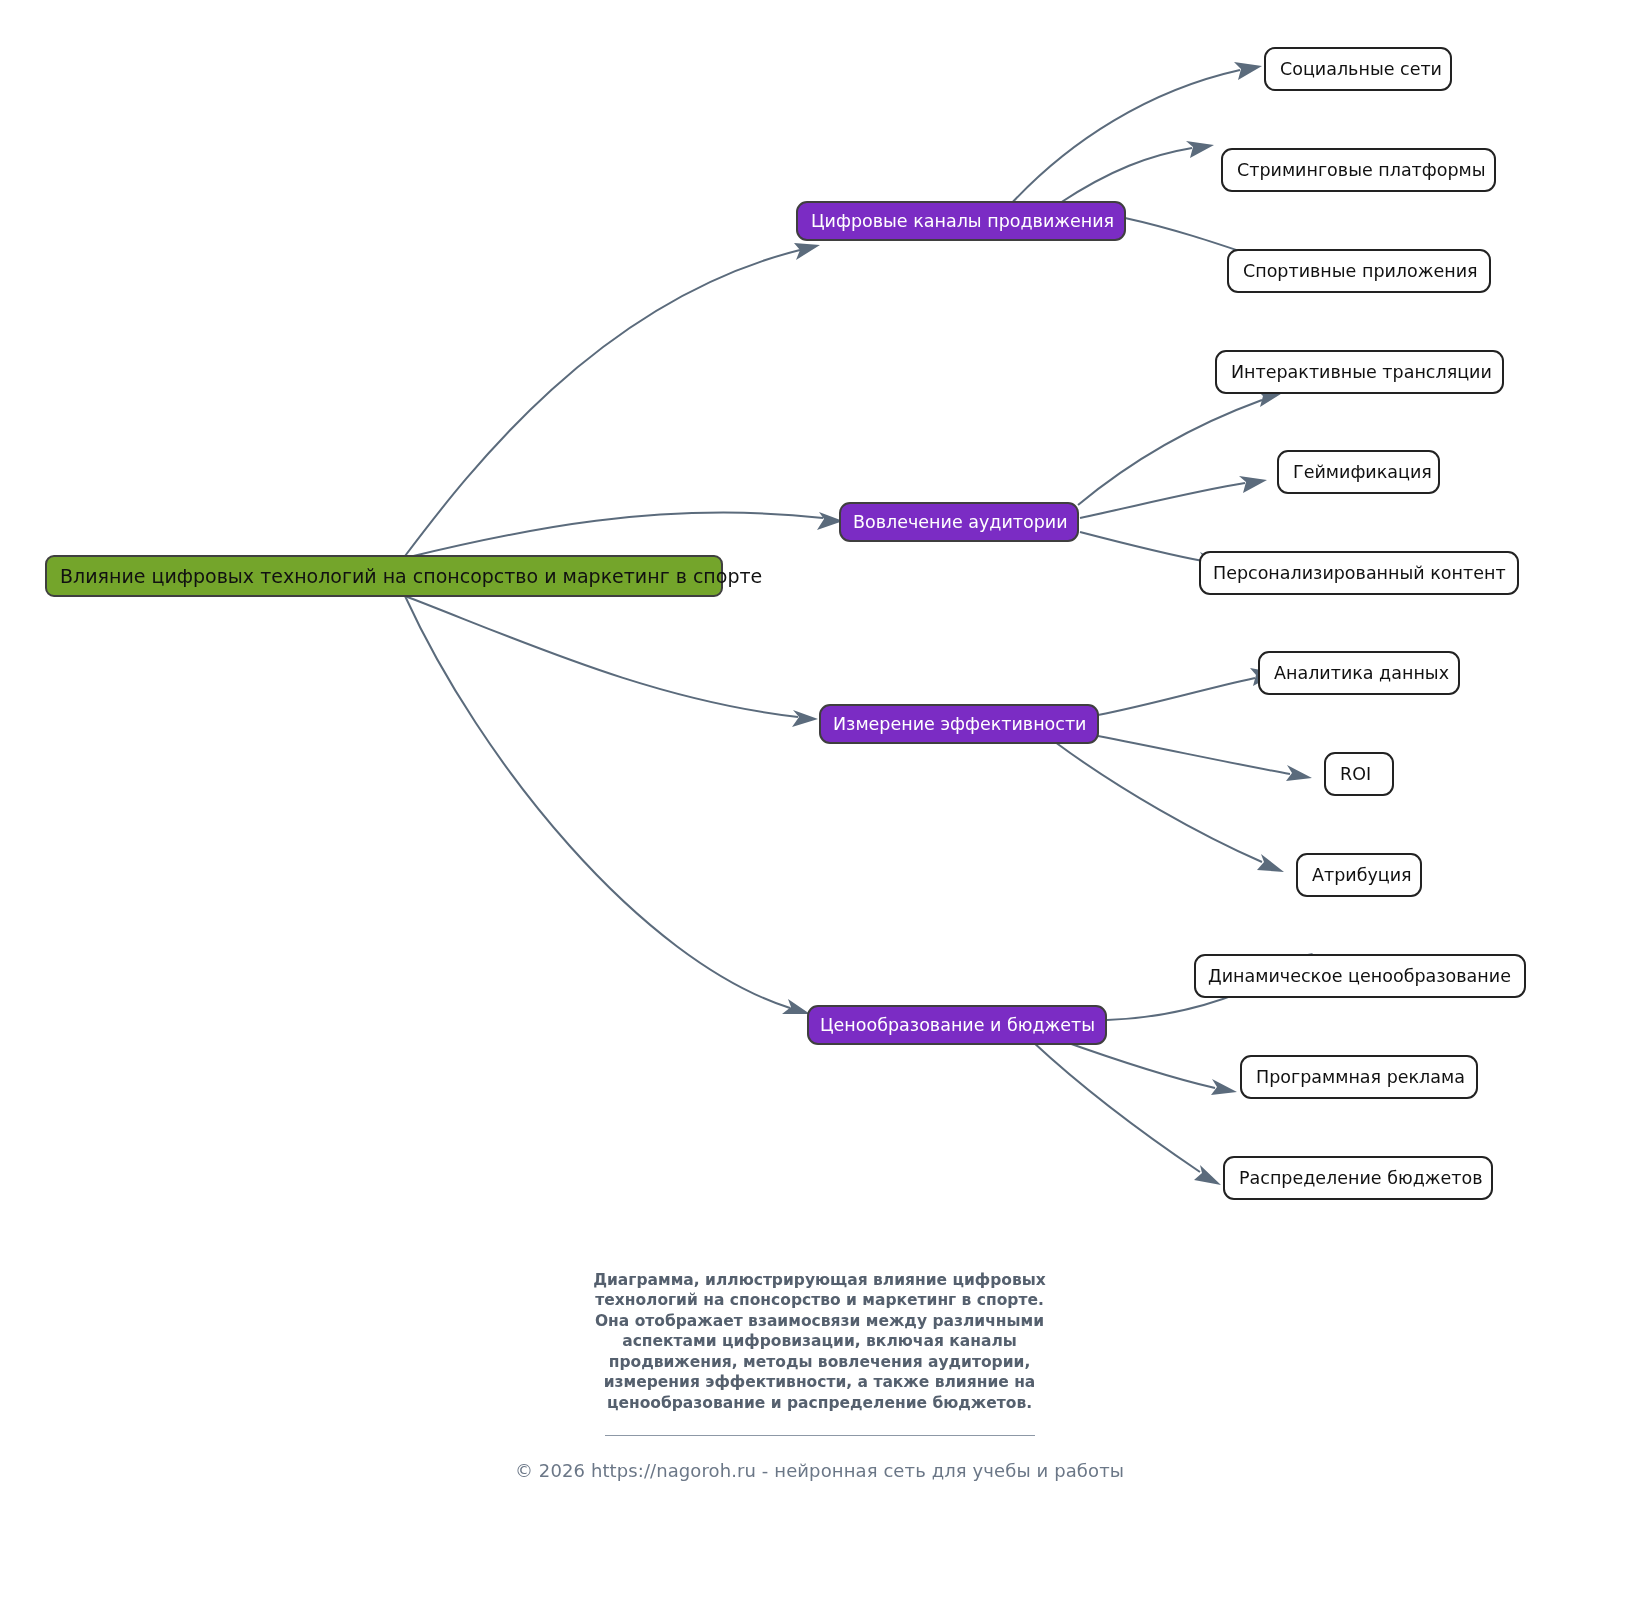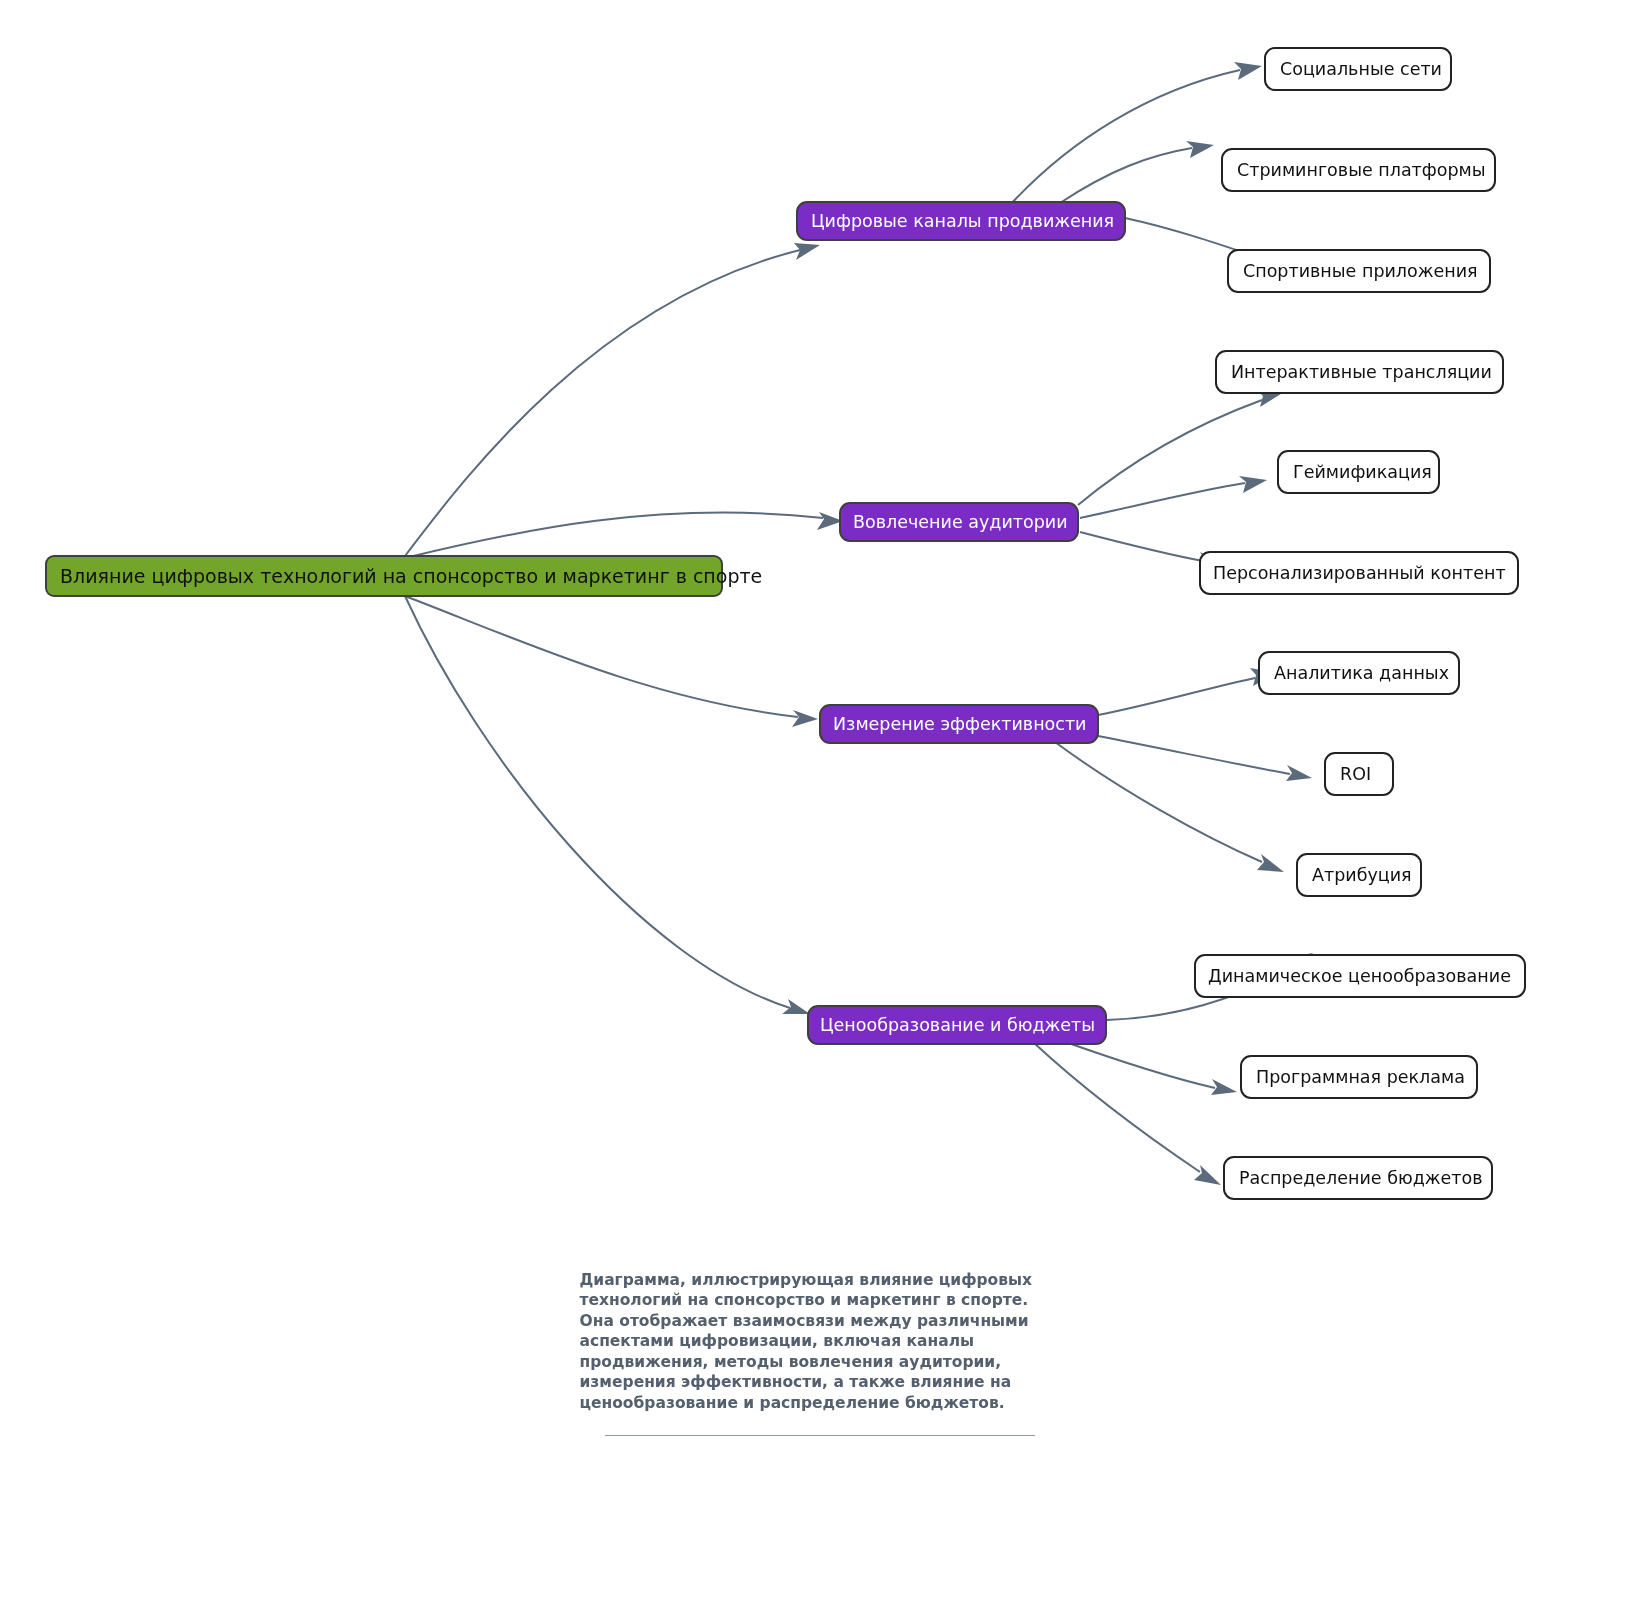--- a/index.html
+++ b/index.html
@@ -49,21 +49,21 @@
     stroke-width: 2;
   }
   .arrow-head {
     fill: #5b6b7c;
   }
   .caption-block {
     position: absolute;
     left: 0;
     top: 1270px;
     width: 1639px;
-    text-align: left;
+    text-align: center;
   }
   .caption-text {
     width: 480px;
     margin: 0 auto;
     font-family: "DejaVu Sans", sans-serif;
     font-size: 15.5px;
     font-weight: bold;
     line-height: 1.32;
     color: #55606e;
     white-space: pre-line;
@@ -203,15 +203,16 @@
     <g>
       <rect x="1224" y="1157" width="268" height="42" rx="10" ry="10" fill="#FFFFFF" stroke="#222222" stroke-width="2"></rect>
       <text class="node-label leaf-label" x="1239" y="1179">Распределение бюджетов</text>
     </g>
 
   </svg>
 
   <div class="caption-block">
     <div class="caption-text">Диаграмма, иллюстрирующая влияние цифровых технологий на спонсорство и маркетинг в спорте. Она отображает взаимосвязи между различными аспектами цифровизации, включая каналы продвижения, методы вовлечения аудитории, измерения эффективности, а также влияние на ценообразование и распределение бюджетов.</div>
     <div class="caption-rule"></div>
+    <div class="footer-text">© 2026 https://nagoroh.ru - нейронная сеть для учебы и работы</div>
   </div>
 
 </div>
 
 </body></html>

